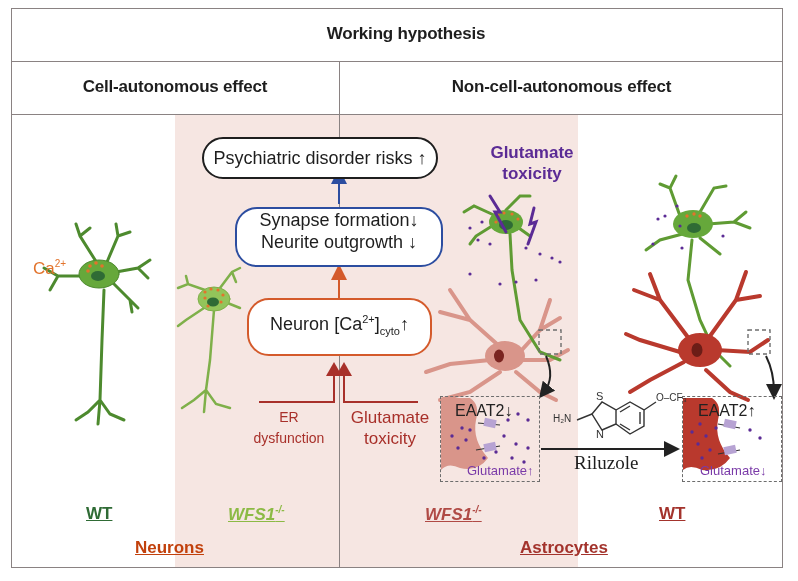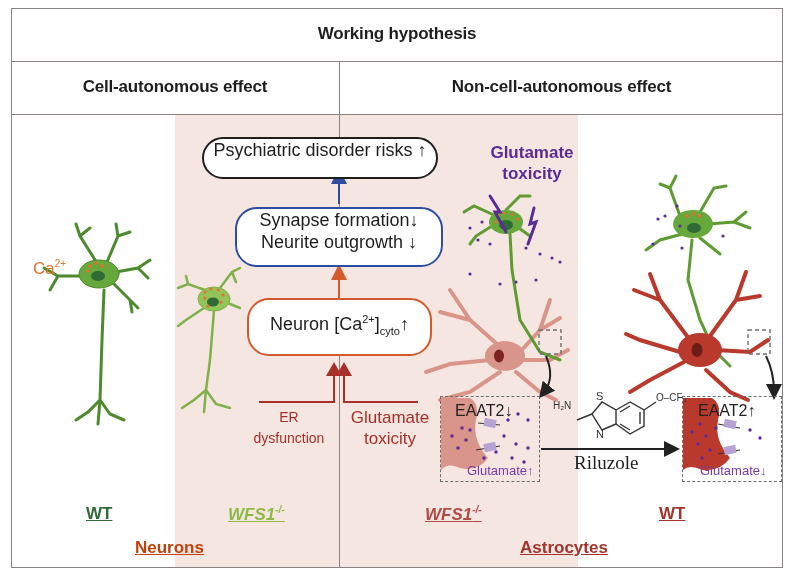--- a/index.html
+++ b/index.html
@@ -20,21 +20,21 @@
 
 <div id="stage">
 
   <div class="band" style="left:175px;top:115px;width:403px;height:452px;"></div>
 
   <div class="frame"></div>
   <div class="hline" style="left:11px;top:61px;width:772px;"></div>
   <div class="hline" style="left:11px;top:114px;width:772px;"></div>
   <div class="vline" style="left:339px;top:61px;height:507px;"></div>
 
-  <div class="hdr" style="left:11px;top:24px;width:772px;">Working hypothesis</div>
+  <div class="hdr" style="left:11px;top:24px;width:772px;padding-left:9px;">Working hypothesis</div>
   <div class="hdr" style="left:11px;top:77px;width:328px;">Cell-autonomous effect</div>
   <div class="hdr" style="left:340px;top:77px;width:443px;">Non-cell-autonomous effect</div>
 
   <svg class="abs" style="left:0;top:0;" width="798" height="581">
     <defs>
       <marker id="ah-blue" markerWidth="8" markerHeight="8" refX="4" refY="4" orient="auto">
           <path d="M0,0 L8,4 L0,8 Z" fill="#2c4da0"></path>
         </marker>
       <marker id="ah-orange" markerWidth="8" markerHeight="8" refX="4" refY="4" orient="auto">
           <path d="M0,0 L8,4 L0,8 Z" fill="#d45a2b"></path>
@@ -229,21 +229,21 @@
     <line x1="339" y1="204" x2="339" y2="176" stroke="#2c4da0" stroke-width="2" marker-end="url(#ah-blue)"></line>
     <line x1="339" y1="300" x2="339" y2="272" stroke="#d45a2b" stroke-width="2" marker-end="url(#ah-orange)"></line>
     <path d="M259,402 L334,402 L334,370" fill="none" stroke="#a8302a" stroke-width="2" marker-end="url(#ah-red)"></path>
     <path d="M418,402 L344,402 L344,370" fill="none" stroke="#a8302a" stroke-width="2" marker-end="url(#ah-red)"></path>
     <line x1="541" y1="449" x2="672" y2="449" stroke="#222" stroke-width="2" marker-end="url(#ah-black)"></line>
   </svg>
 
   <div class="dashbox" style="left:440px;top:396px;width:100px;height:86px;"></div>
   <div class="dashbox" style="left:682px;top:396px;width:100px;height:86px;"></div>
 
-  <div class="pill" style="left:202px;top:137px;width:236px;height:42px;border:2.5px solid #1e1e1e;">
+  <div class="pill" style="left:202px;top:137px;width:236px;height:42px;border:2.5px solid #1e1e1e;padding-top:8px;">
     <span>Psychiatric disorder risks</span>
     <span>↑</span>
   </div>
   <div class="pill" style="left:235px;top:207px;width:208px;height:60px;border:2.5px solid #2c4da0;padding-top:0;">
     <div><span>Synapse formation</span><span>↓</span></div>
     <div><span>Neurite outgrowth</span> <span>↓</span></div>
   </div>
   <div class="pill" style="left:247px;top:298px;width:185px;height:58px;border:2.5px solid #d45a2b;padding-top:8px;">
     <span><span>Neuron [Ca</span><sup style="font-size:11px;">2+</sup><span>]</span><sub style="font-size:11px;">cyto</sub></span><span>↑</span>
   </div>
@@ -270,21 +270,21 @@
   <div class="abs" style="left:467px;top:463px;color:#7a3aa8;font-size:13px;">
     <span>Glutamate</span><span>↑</span>
   </div>
   <div class="abs" style="left:698px;top:402px;color:#222;font-size:16px;">
     <span>EAAT2</span><span>↑</span>
   </div>
   <div class="abs" style="left:700px;top:463px;color:#7a3aa8;font-size:13px;">
     <span>Glutamate</span><span>↓</span>
   </div>
   <div class="abs" style="left:574px;top:452px;color:#1e1e1e;font-size:19px;font-family:Liberation Serif, serif;">Riluzole</div>
-  <div class="abs" style="left:553px;top:400px;color:#333;font-size:10px;">H₂N</div>
+  <div class="abs" style="left:553px;top:413px;color:#333;font-size:10px;">H₂N</div>
   <div class="abs" style="left:596px;top:390px;color:#333;font-size:11px;">S</div>
   <div class="abs" style="left:596px;top:428px;color:#333;font-size:11px;">N</div>
   <div class="abs" style="left:656px;top:392px;color:#333;font-size:10px;">O–CF₃</div>
 
   <div class="lbl" style="left:86px;top:504px;color:#2f6b35;">WT</div>
   <div class="lbl" style="left:228px;top:504px;color:#8cba45;font-style:italic;">
     <span>WFS1</span><sup style="font-size:10px;">-/-</sup>
   </div>
   <div class="lbl" style="left:425px;top:504px;color:#b04a45;font-style:italic;">
     <span>WFS1</span><sup style="font-size:10px;">-/-</sup>

